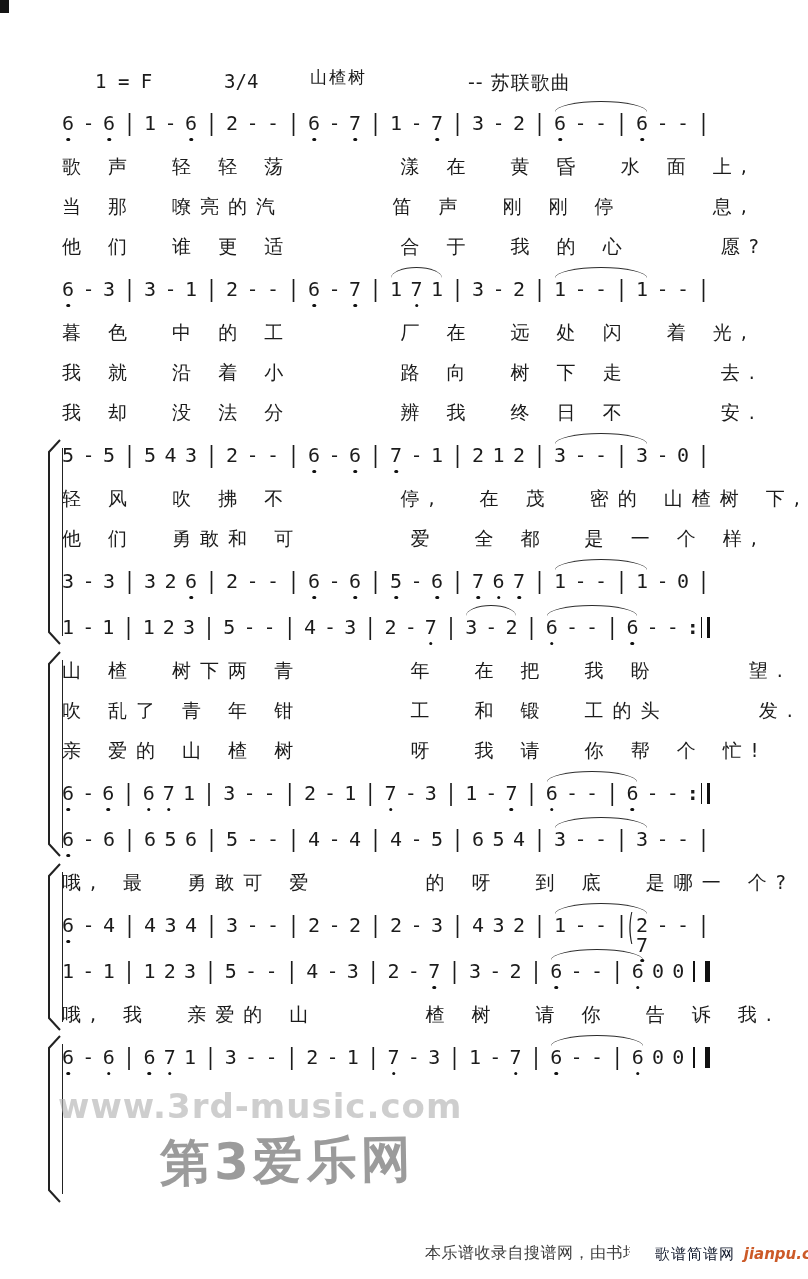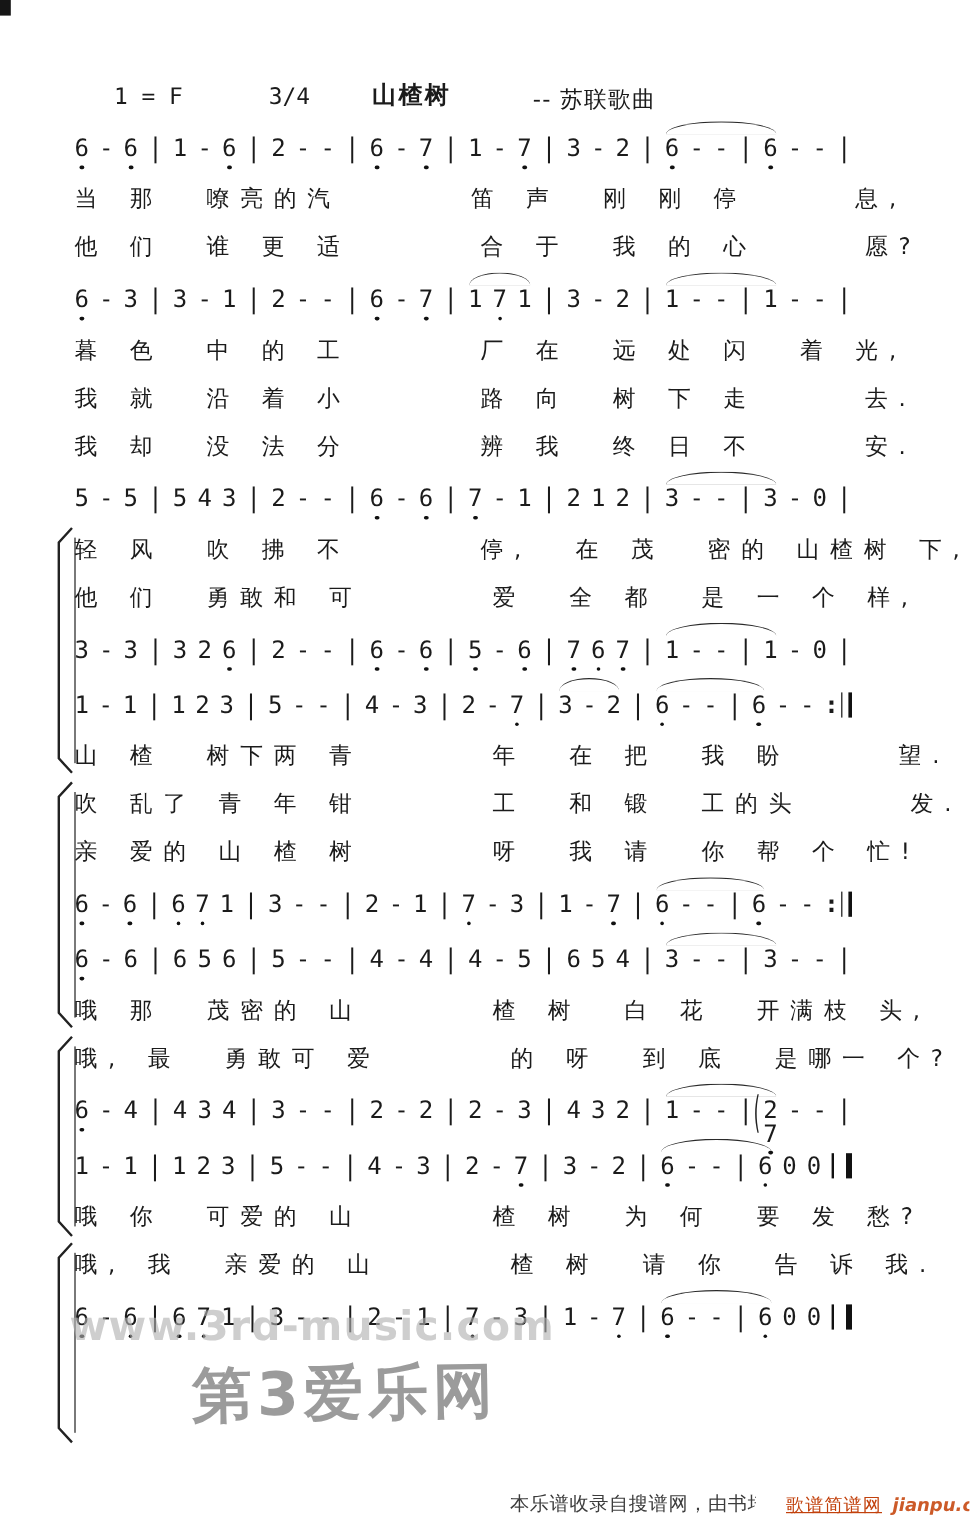--- a/index.html
+++ b/index.html
@@ -12,22 +12,22 @@
     overflow:hidden;
   }
   .corner-artifact{position:absolute;left:0;top:0;width:9px;height:13px;background:#151515;}
   
   .header{
     position:absolute;left:0;top:66px;width:100%;height:34px;
     font-size:19px;white-space:pre;
   }
   .keysig{position:absolute;left:95px;top:4px;font-family:"DejaVu Sans Mono",monospace;}
   .timesig{position:absolute;left:178px;top:4px;font-family:"DejaVu Sans Mono",monospace;margin-left:46px;}
-  .title{position:absolute;left:310px;top:0;font-size:20px;font-weight:bold;letter-spacing:2px;}
-  .composer{position:absolute;left:444px;top:4px;letter-spacing:1px;}
+  .title{position:absolute;left:310px;top:0;font-size:17px;font-weight:normal;letter-spacing:2px;}
+  .composer{position:absolute;left:468px;top:4px;letter-spacing:1px;}
   
   .score{position:absolute;left:62px;top:100px;width:660px;}
   .nline{
     position:relative;height:34px;padding-top:12px;
     display:flex;justify-content:space-between;align-items:flex-start;
     width:648px;
     font-family:"DejaVu Sans Mono",monospace;
     font-size:20px;line-height:22px;
   }
   .tok{position:relative;display:inline-block;text-align:center;min-width:10px;}
@@ -83,21 +83,21 @@
   }
   
   .footer-left{
     position:absolute;left:425px;top:1243px;
     font-size:16px;color:#3c3c3c;letter-spacing:0.5px;white-space:nowrap;
   }
   .footer-left .clip{display:inline-block;width:7px;overflow:hidden;vertical-align:bottom;white-space:nowrap;}
   .footer-right{
     position:absolute;left:655px;top:1245px;font-size:15px;white-space:nowrap;
   }
-  .footer-right .site{color:#c2410c;letter-spacing:1px;text-decoration:underline;}
+  .footer-right .site{color:#0f172a;letter-spacing:1px;}
   .footer-right .domain{color:#cc5a28;font-weight:bold;font-style:italic;margin-left:4px;}
 </style>
 </head>
 <body>
 
 <div class="page">
 
   <div class="corner-artifact"></div>
 
   <div class="header">
@@ -136,20 +136,21 @@
         <span class="tok lo">6</span>
         <span class="tok">-</span>
         <span class="tok">-</span>
         <span class="tok bar">|</span>
         <span class="tok lo">6</span>
         <span class="tok">-</span>
         <span class="tok">-</span>
         <span class="tok bar">|</span>
         <div class="arc" style="left: 493px; width: 92px;"></div>
       </div>
+      <div class="lyric">歌 声  轻 轻 荡      漾 在  黄 昏  水 面 上,</div>
       <div class="lyric">当 那  嘹亮的汽      笛 声  刚 刚 停     息,</div>
       <div class="lyric">他 们  谁 更 适      合 于  我 的 心     愿?</div>
       <div class="nline">
         <span class="tok lo">6</span>
         <span class="tok">-</span>
         <span class="tok">3</span>
         <span class="tok bar">|</span>
         <span class="tok">3</span>
         <span class="tok">-</span>
         <span class="tok">1</span>
@@ -364,21 +365,20 @@
         <span class="tok">3</span>
         <span class="tok">-</span>
         <span class="tok">-</span>
         <span class="tok bar">|</span>
         <span class="tok">3</span>
         <span class="tok">-</span>
         <span class="tok">-</span>
         <span class="tok bar">|</span>
         <div class="arc" style="left: 493px; width: 92px;"></div>
       </div>
-      <div class="lyric">哦 那  茂密的 山      楂 树  白 花  开满枝 头,</div>
       <div class="lyric">哦, 最  勇敢可 爱      的 呀  到 底  是哪一 个?</div>
       <div class="nline">
         <span class="tok lo">6</span>
         <span class="tok">-</span>
         <span class="tok">4</span>
         <span class="tok bar">|</span>
         <span class="tok">4</span>
         <span class="tok">3</span>
         <span class="tok">4</span>
         <span class="tok bar">|</span>
@@ -436,21 +436,20 @@
         <span class="tok lo">6</span>
         <span class="tok">-</span>
         <span class="tok">-</span>
         <span class="tok bar">|</span>
         <span class="tok lo">6</span>
         <span class="tok">0</span>
         <span class="tok">0</span>
         <span class="tok fin"></span>
         <div class="arc" style="left: 489px; width: 92px;"></div>
       </div>
-      <div class="lyric">哦 你  可爱的 山      楂 树  为 何  要 发 愁?</div>
       <div class="lyric">哦, 我  亲爱的 山      楂 树  请 你  告 诉 我.</div>
       <div class="nline">
         <span class="tok lo">6</span>
         <span class="tok">-</span>
         <span class="tok lo">6</span>
         <span class="tok bar">|</span>
         <span class="tok lo">6</span>
         <span class="tok lo">7</span>
         <span class="tok">1</span>
         <span class="tok bar">|</span>

